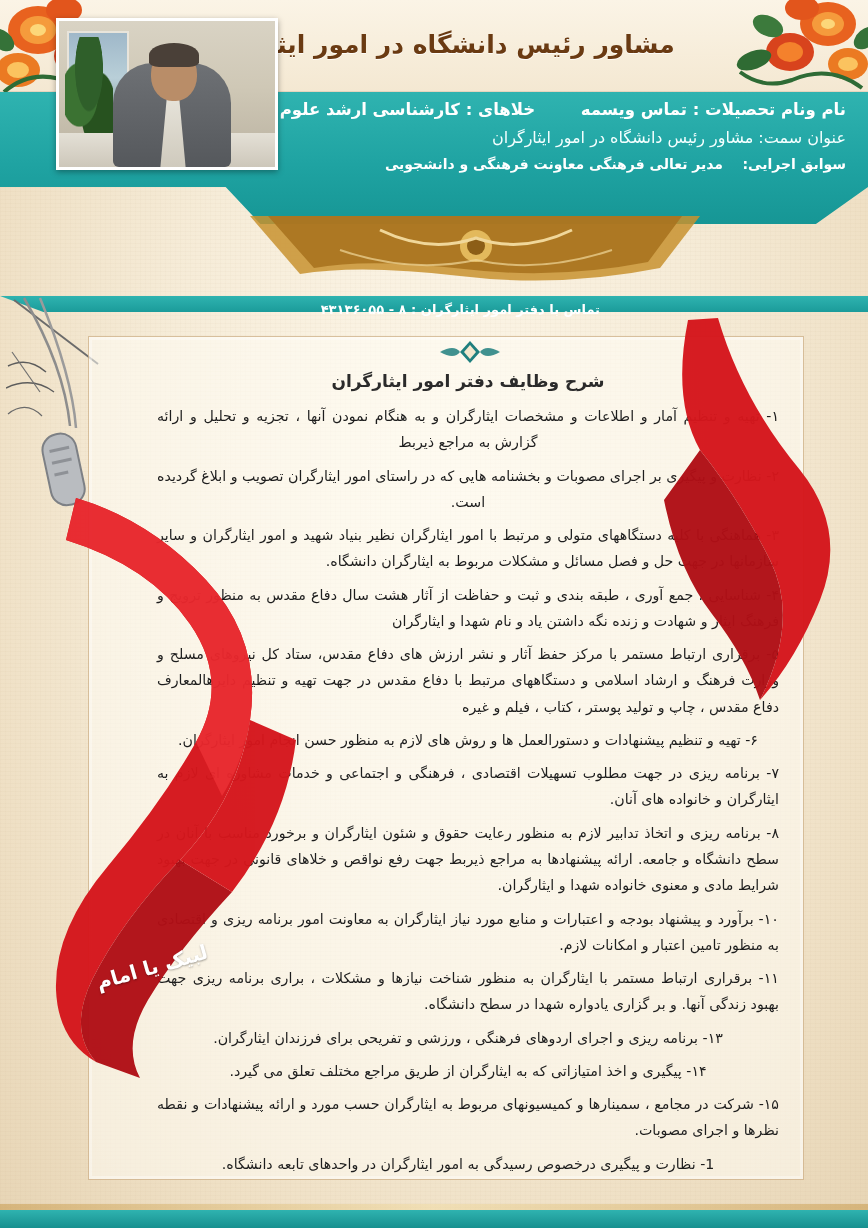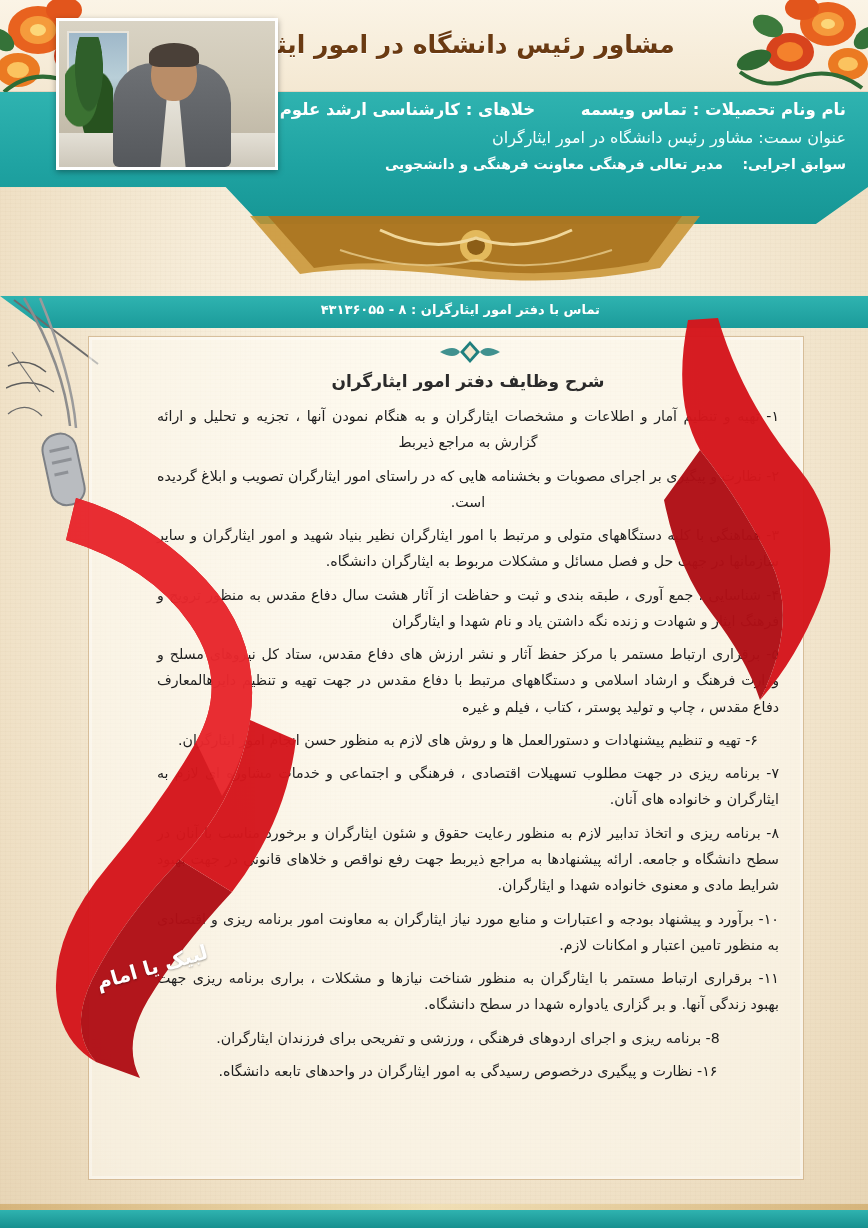--- a/index.html
+++ b/index.html
@@ -142,21 +142,21 @@
   .ph-hair {
     position: absolute; left: 90px; top: 22px; width: 50px; height: 24px;
     background: #4a4038;
     border-radius: 50% 50% 20% 20%;
   }
 
   
   .contact-strip {
     position: absolute;
     top: 296px; left: 0; right: 0;
-    height: 32px;
+    height: 16px;
   }
   .contact-bg {
     position: absolute; inset: 0;
     background: linear-gradient(180deg, #2fb3b0 0%, #1b9b9a 100%);
     clip-path: polygon(0% 0%, 100% 0%, 100% 100%, 5% 100%);
   }
   .contact-text {
     position: absolute;
     top: 6px; right: 268px;
     color: #ffffff;
@@ -375,22 +375,24 @@
       <p class="duty center-last">۱- تهیه و تنظیم آمار و اطلاعات و مشخصات ایثارگران و به هنگام نمودن آنها ، تجزیه و تحلیل و ارائه گزارش به مراجع ذیربط</p>
       <p class="duty center-last">۲- نظارت و پیگیری بر اجرای مصوبات و بخشنامه هایی که در راستای امور ایثارگران تصویب و ابلاغ گردیده است.</p>
       <p class="duty">۳- هماهنگی با کلیه دستگاههای متولی و مرتبط با امور ایثارگران نظیر بنیاد شهید و امور ایثارگران و سایر سازمانها در جهت حل و فصل مسائل و مشکلات مربوط به ایثارگران دانشگاه.</p>
       <p class="duty">۴- شناسایی ، جمع آوری ، طبقه بندی و ثبت و حفاظت از آثار هشت سال دفاع مقدس به منظور ترویج و فرهنگ ایثار و شهادت و زنده نگه داشتن یاد و نام شهدا و ایثارگران</p>
       <p class="duty">۵- برقراری ارتباط مستمر با مرکز حفظ آثار و نشر ارزش های دفاع مقدس، ستاد کل نیروهای مسلح و وزارت فرهنگ و ارشاد اسلامی و دستگاههای مرتبط با دفاع مقدس در جهت تهیه و تنظیم دایرهالمعارف دفاع مقدس ، چاپ و تولید پوستر ، کتاب ، فیلم و غیره</p>
       <p class="duty center-last">۶- تهیه و تنظیم پیشنهادات و دستورالعمل ها و روش های لازم به منظور حسن انجام امور ایثارگران.</p>
       <p class="duty">۷- برنامه ریزی در جهت مطلوب تسهیلات اقتصادی ، فرهنگی و اجتماعی و خدمات مشاوره ای لازم به ایثارگران و خانواده های آنان.</p>
       <p class="duty">۸- برنامه ریزی و اتخاذ تدابیر لازم به منظور رعایت حقوق و شئون ایثارگران و برخورد مناسب با آنان در سطح دانشگاه و جامعه. ارائه پیشنهادها به مراجع ذیربط جهت رفع نواقص و خلاهای قانونی در جهت بهبود شرایط مادی و معنوی خانواده شهدا و ایثارگران.</p>
       <p class="duty">۱۰- برآورد و پیشنهاد بودجه و اعتبارات و منابع مورد نیاز ایثارگران به معاونت امور برنامه ریزی و اقتصادی به منظور تامین اعتبار و امکانات لازم.</p>
       <p class="duty">۱۱- برقراری ارتباط مستمر با ایثارگران به منظور شناخت نیازها و مشکلات ، براری برنامه ریزی جهت بهبود زندگی آنها. و بر گزاری یادواره شهدا در سطح دانشگاه.</p>
-      <p class="duty center-last">8- برنامه ریزی و اجرای اردوهای فرهنگی ، ورزشی و تفریحی برای فرزندان ایثارگران.</p>
-      <p class="duty center-last">۱۶- نظارت و پیگیری درخصوص رسیدگی به امور ایثارگران در واحدهای تابعه دانشگاه.</p>
+      <p class="duty center-last">۱۳- برنامه ریزی و اجرای اردوهای فرهنگی ، ورزشی و تفریحی برای فرزندان ایثارگران.</p>
+      <p class="duty center-last">۱۴- پیگیری و اخذ امتیازاتی که به ایثارگران از طریق مراجع مختلف تعلق می گیرد.</p>
+      <p class="duty">۱۵- شرکت در مجامع ، سمینارها و کمیسیونهای مربوط به ایثارگران حسب مورد و ارائه پیشنهادات و نقطه نظرها و اجرای مصوبات.</p>
+      <p class="duty center-last">1- نظارت و پیگیری درخصوص رسیدگی به امور ایثارگران در واحدهای تابعه دانشگاه.</p>
     </div>
   </div>
 
   <div class="ribbon-layer">
     <svg width="868" height="1228" viewBox="0 0 868 1228">
       <g opacity="0.97">
         <path d="M718 318 Q742 400 800 470 Q848 530 820 600 Q796 660 760 700 Q800 620 770 560 Q740 500 700 450 Q672 400 688 320 Z" fill="#d5161c"></path>
         <path d="M700 450 Q740 500 770 560 Q800 620 760 700 Q746 658 712 614 Q678 570 664 500 Z" fill="#b00f16"></path>
         <path d="M76 498 Q150 520 206 580 Q262 640 250 720 Q238 800 180 860 Q122 920 92 980 Q68 1030 96 1062 Q58 1040 56 990 Q54 930 108 866 Q162 802 196 742 Q230 682 190 624 Q150 566 66 540 Z" fill="#d5161c"></path>
         <path d="M196 742 Q230 682 190 624 Q150 566 66 540 L76 498 Q150 520 206 580 Q262 640 250 720 Q244 760 222 796 Z" fill="#e8272d"></path>

